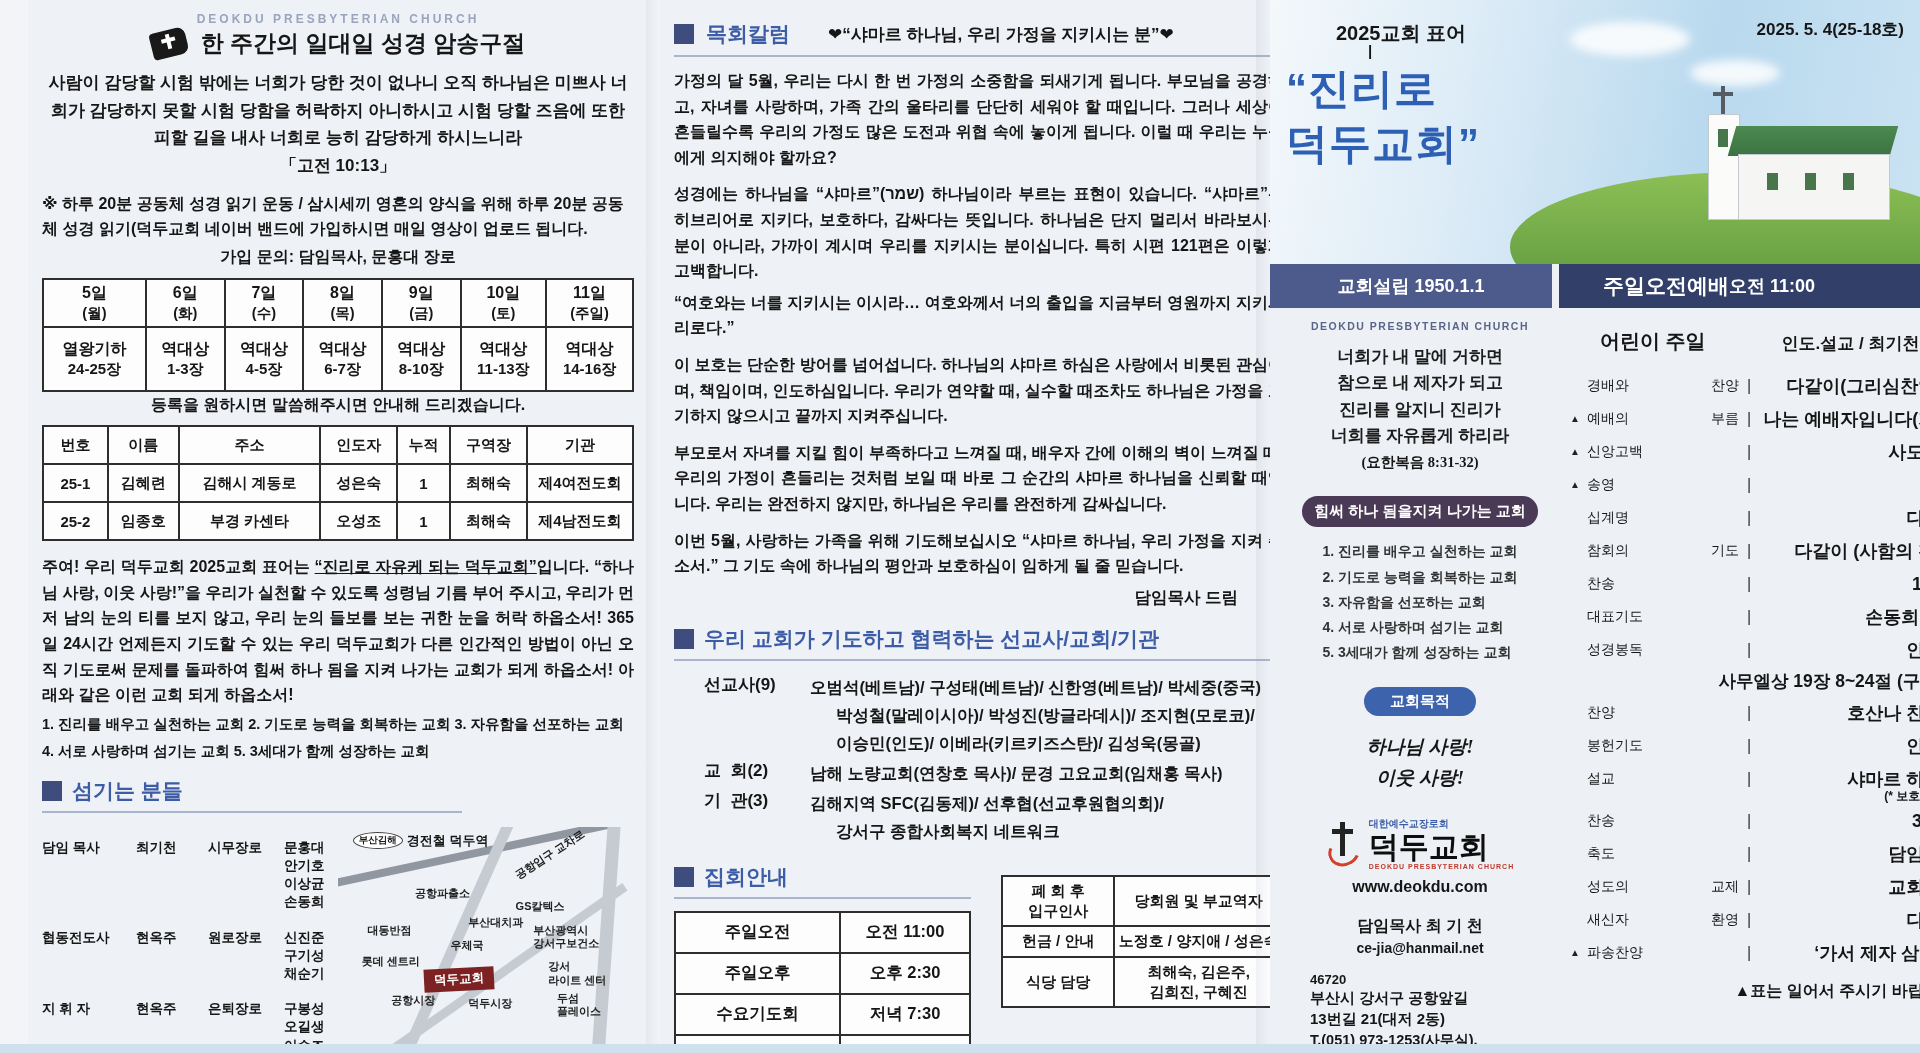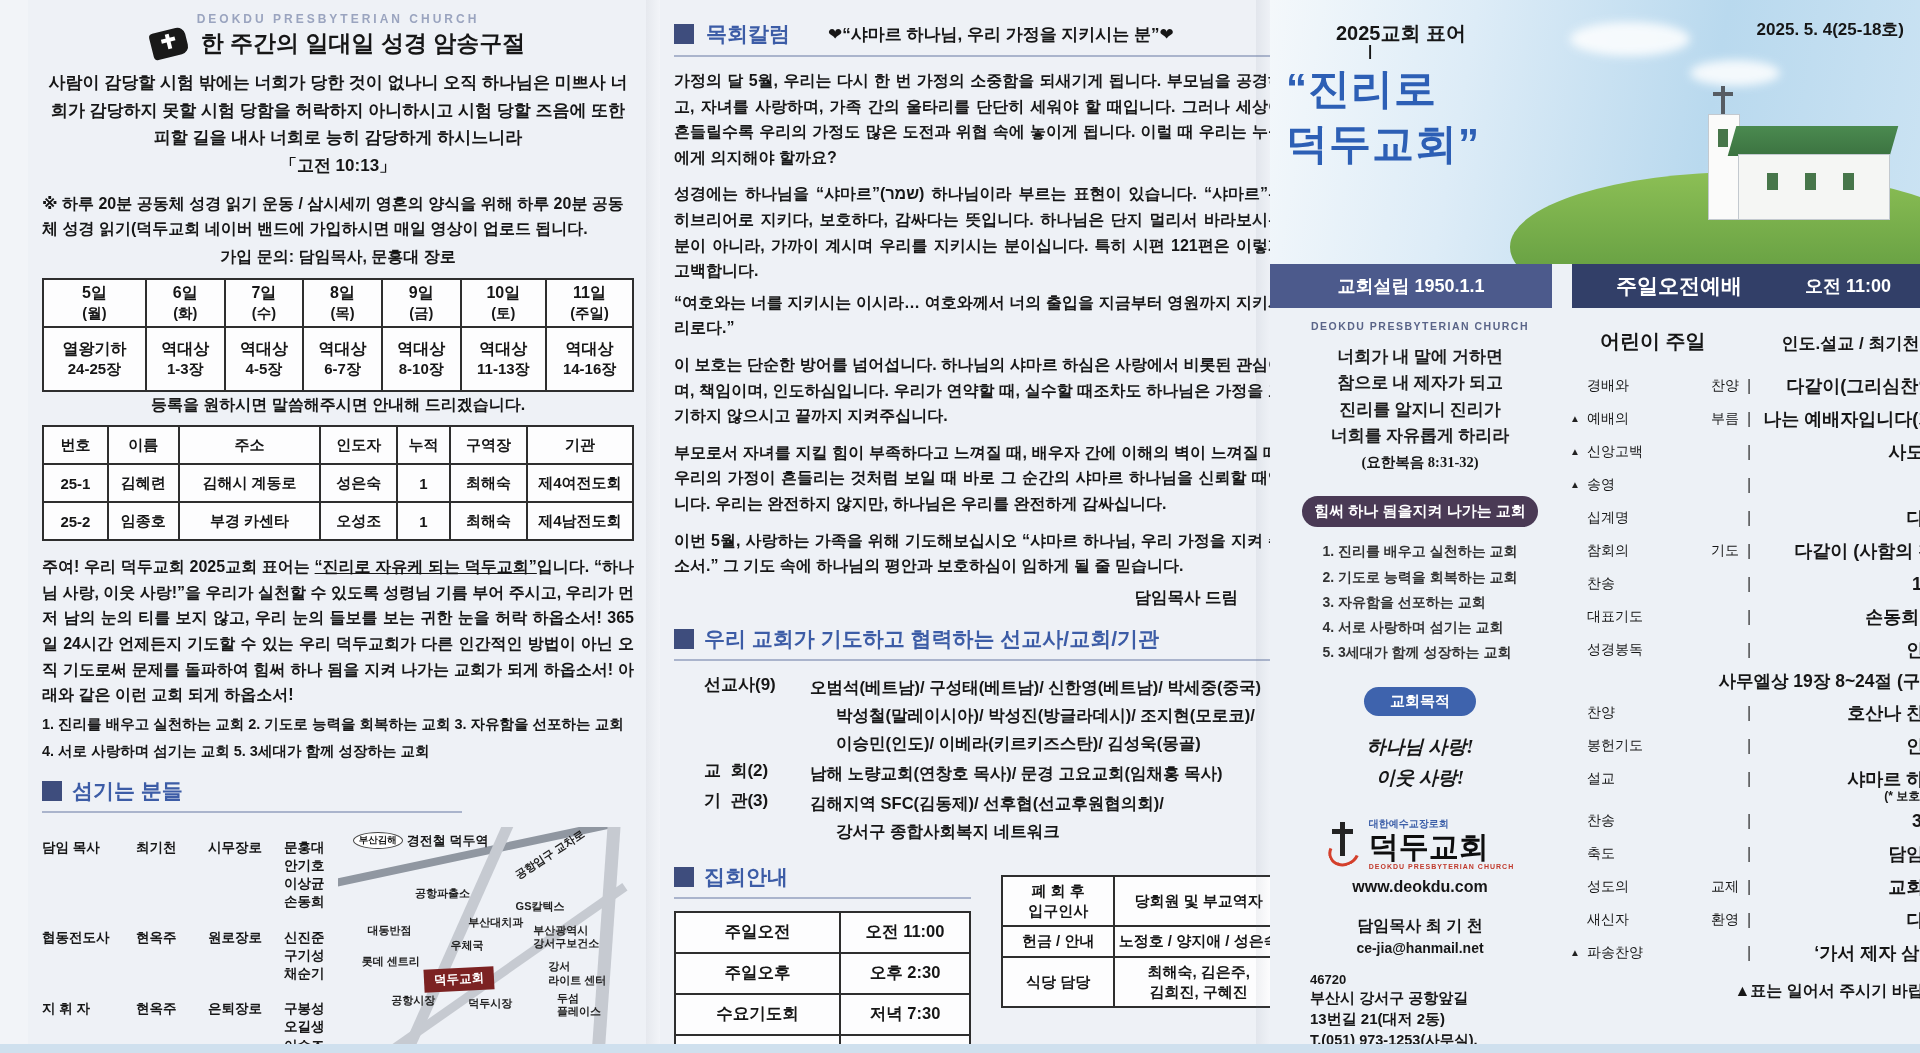--- a/index.html
+++ b/index.html
@@ -79,23 +79,23 @@
   .tower .win{position:absolute;left:9px;top:14px;width:10px;height:18px;background:#47764a;}
   .crossbar-v{position:absolute;left:47px;bottom:104px;width:4px;height:30px;background:#565c63;}
   .crossbar-h{position:absolute;left:39px;bottom:124px;width:20px;height:4px;background:#565c63;}
   .nave{position:absolute;left:64px;bottom:0;width:150px;height:64px;background:#f5f6f4;border:1px solid #c3c9cf;}
   .roof{position:absolute;left:58px;bottom:64px;width:162px;height:30px;background:linear-gradient(#4b8a50,#3c7341);transform:skewX(-16deg);}
   .nave .win{position:absolute;top:18px;width:11px;height:17px;background:#47764a;}
   .hero-label{position:absolute;left:66px;top:20px;font-size:20px;font-weight:800;}
   .hero-tick{position:absolute;left:98px;top:42px;font-size:15px;font-weight:700;}
   .slogan{position:absolute;left:16px;top:62px;font-size:42px;font-weight:800;color:#2d5fb5;line-height:1.3;letter-spacing:1px;}
   .hero-date{position:absolute;right:16px;top:18px;font-size:17px;font-weight:800;}
-  .bars{display:flex;gap:20px;height:44px;}
+  .bars{display:flex;gap:7px;height:44px;}
   .bar-founded{width:282px;background:#4c5a8c;color:#fff;display:flex;align-items:center;justify-content:center;font-size:18px;font-weight:700;}
-  .bar-service{flex:1;background:#323f68;color:#fff;display:flex;align-items:center;justify-content:space-between;padding:0 29px 0 44px;}
+  .bar-service{flex:1;background:#323f68;color:#fff;display:flex;align-items:center;justify-content:flex-start;padding:0 29px 0 44px;}
   .bar-service .t{font-size:21px;font-weight:800;} .bar-service .tm{font-size:18px;font-weight:700;}
   .main-row{display:flex;}
   .info-col{width:294px;flex:0 0 auto;padding:12px 8px 0 14px;text-align:center;box-sizing:border-box;}
   .info-en{font-size:10.5px;letter-spacing:1.5px;color:#5a6488;font-weight:700;}
   .info-verse{margin-top:12px;font-family:"Liberation Serif","DejaVu Serif",serif;font-size:17px;font-weight:600;line-height:1.55;color:#1c1c1c;}
   .info-ref{font-family:"Liberation Serif","DejaVu Serif",serif;font-size:14.5px;font-weight:600;margin-top:4px;}
   .pill1{display:inline-block;margin-top:24px;background:#4a3a55;color:#fff;font-size:15px;font-weight:800;padding:6px 12px;border-radius:18px;}
   .goals{margin:12px auto 0;width:fit-content;text-align:left;font-size:14px;font-weight:600;color:#333;line-height:1.8;}
   .pill2{display:inline-block;margin-top:22px;background:#3e63ad;color:#fff;font-size:15px;font-weight:800;padding:5px 26px;border-radius:17px;}
   .purpose{margin-top:16px;font-family:"Liberation Serif","DejaVu Serif",serif;font-style:italic;font-weight:800;font-size:19px;line-height:1.6;}

